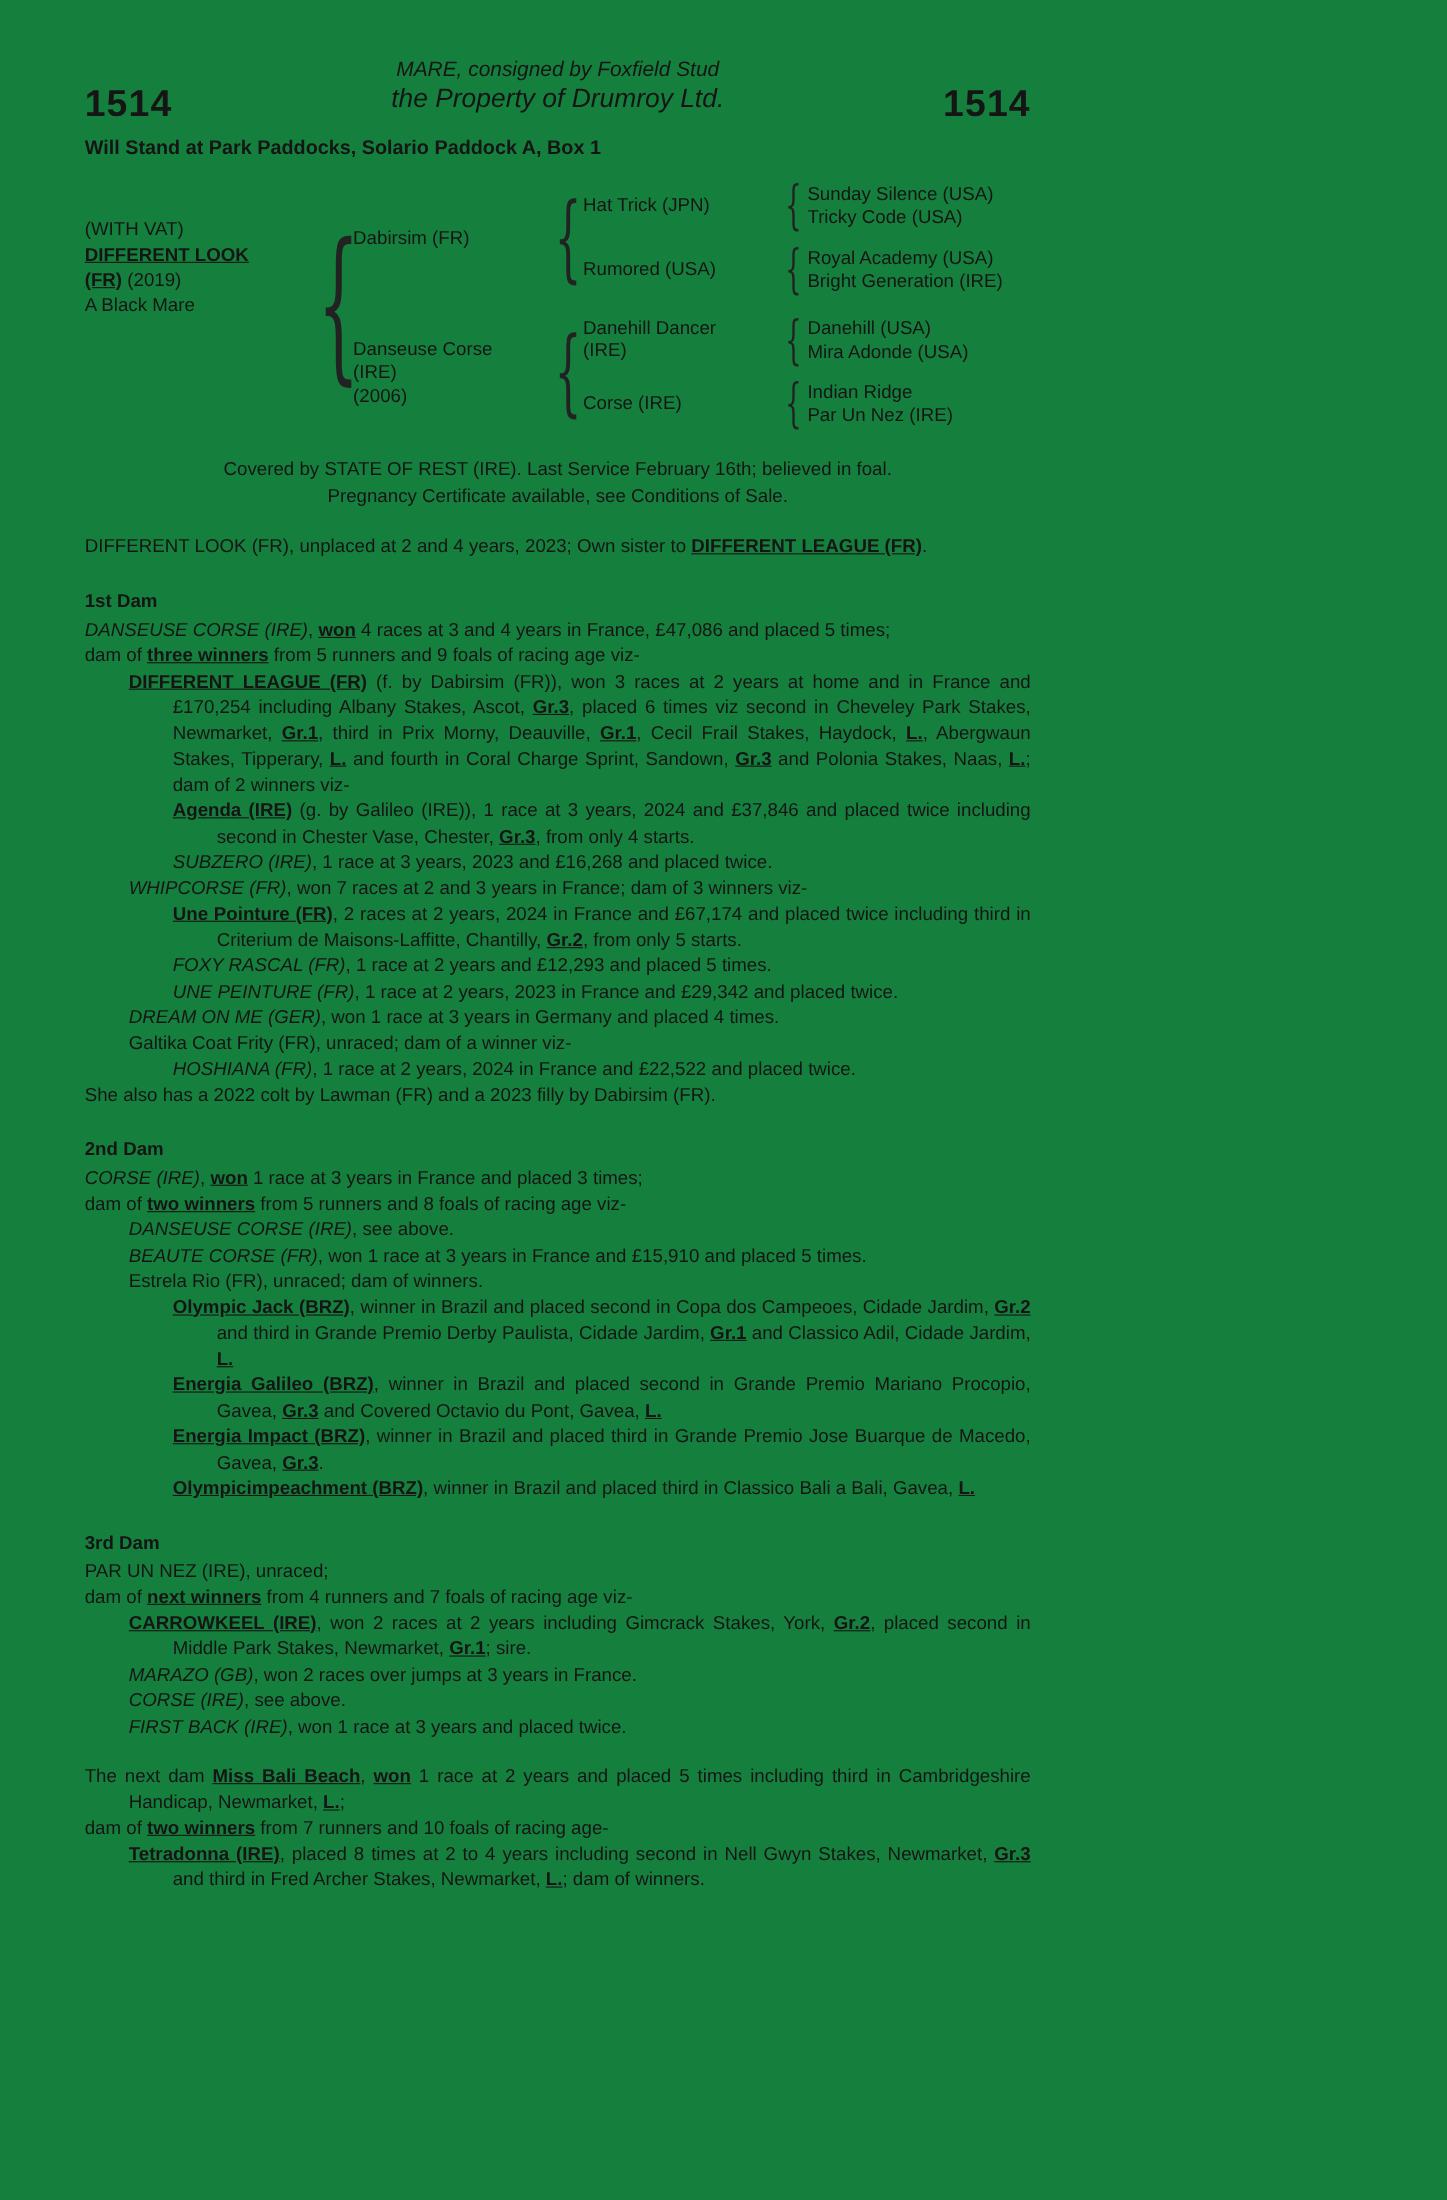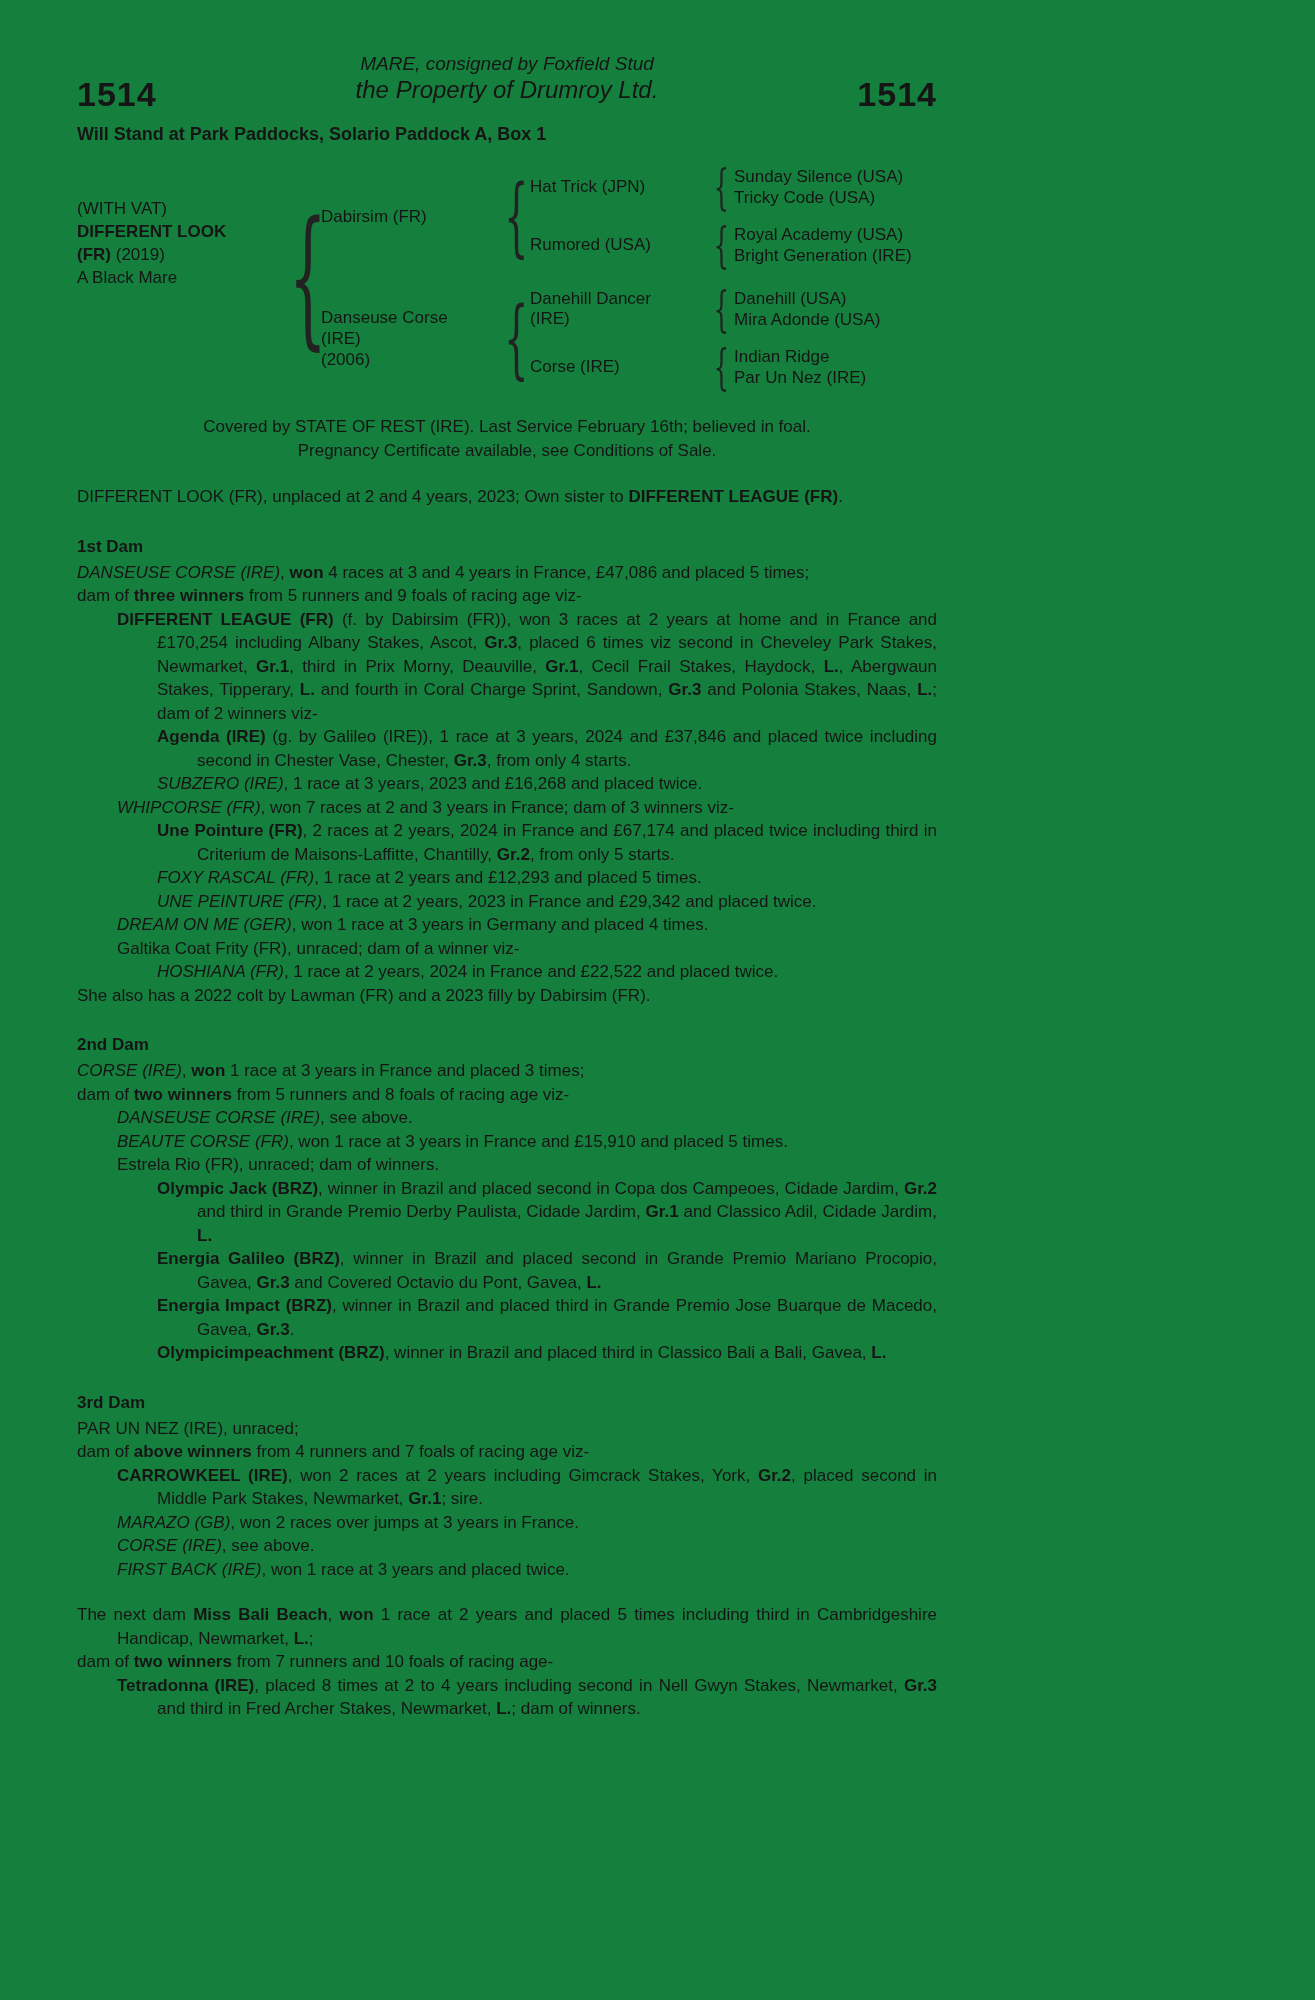--- a/index.html
+++ b/index.html
@@ -2,21 +2,21 @@
 <html><head>
 <meta charset="utf-8">
 <style>
   html,body { margin:0; padding:0; background:#e8e8e8; }
   .page {
     width:1315px; height:2000px; background:#15803d; margin:0 auto;
     box-sizing:border-box; padding:52px 378px 40px 77px;
     font-family:"Liberation Sans", sans-serif; font-size:17px; color:#151515;
     overflow:hidden;
   }
-  .b { font-weight:bold; }
+  .b { font-weight:bold;text-decoration:underline; }
   .i { font-style:italic; }
 
   
   .consignor { text-align:center; font-style:italic; font-size:19px; line-height:24px; }
   .lot-row { display:flex; justify-content:space-between; margin-top:0px; }
   .lot { font-size:34px; font-weight:bold; letter-spacing:1px; line-height:36px; }
   .property { font-style:italic; font-size:24px; }
   .stand-line { font-weight:bold; font-size:18px; margin-top:12px; }
 
   
@@ -182,21 +182,21 @@
       <p class="para ind-0"><span>dam of </span><span class="b">two winners</span><span> from 5 runners and 8 foals of racing age viz-</span></p>
       <p class="para ind-1"><span class="i">DANSEUSE CORSE (IRE)</span><span>, see above.</span></p>
       <p class="para ind-1"><span class="i">BEAUTE CORSE (FR)</span><span>, won 1 race at 3 years in France and £15,910 and placed 5 times.</span></p>
       <p class="para ind-1"><span>Estrela Rio (FR), unraced; dam of winners.</span></p>
       <p class="para ind-2"><span class="b">Olympic Jack (BRZ)</span><span>, winner in Brazil and placed second in Copa dos Campeoes, Cidade Jardim, </span><span class="b">Gr.2</span><span> and third in Grande Premio Derby Paulista, Cidade Jardim, </span><span class="b">Gr.1</span><span> and Classico Adil, Cidade Jardim, </span><span class="b">L.</span></p>
       <p class="para ind-2"><span class="b">Energia Galileo (BRZ)</span><span>, winner in Brazil and placed second in Grande Premio Mariano Procopio, Gavea, </span><span class="b">Gr.3</span><span> and Covered Octavio du Pont, Gavea, </span><span class="b">L.</span></p>
       <p class="para ind-2"><span class="b">Energia Impact (BRZ)</span><span>, winner in Brazil and placed third in Grande Premio Jose Buarque de Macedo, Gavea, </span><span class="b">Gr.3</span><span>.</span></p>
       <p class="para ind-2"><span class="b">Olympicimpeachment (BRZ)</span><span>, winner in Brazil and placed third in Classico Bali a Bali, Gavea, </span><span class="b">L.</span></p>
       <div class="dam-heading">3rd Dam</div>
       <p class="para ind-0"><span>PAR UN NEZ (IRE), unraced;</span></p>
-      <p class="para ind-0"><span>dam of </span><span class="b">above winners</span><span> from 4 runners and 7 foals of racing age viz-</span></p>
+      <p class="para ind-0"><span>dam of </span><span class="b">next winners</span><span> from 4 runners and 7 foals of racing age viz-</span></p>
       <p class="para ind-1"><span class="b">CARROWKEEL (IRE)</span><span>, won 2 races at 2 years including Gimcrack Stakes, York, </span><span class="b">Gr.2</span><span>, placed second in Middle Park Stakes, Newmarket, </span><span class="b">Gr.1</span><span>; sire.</span></p>
       <p class="para ind-1"><span class="i">MARAZO (GB)</span><span>, won 2 races over jumps at 3 years in France.</span></p>
       <p class="para ind-1"><span class="i">CORSE (IRE)</span><span>, see above.</span></p>
       <p class="para ind-1"><span class="i">FIRST BACK (IRE)</span><span>, won 1 race at 3 years and placed twice.</span></p>
       <p class="para ind-0 mt"><span>The next dam </span><span class="b">Miss Bali Beach</span><span>, </span><span class="b">won</span><span> 1 race at 2 years and placed 5 times including third in Cambridgeshire Handicap, Newmarket, </span><span class="b">L.</span><span>;</span></p>
       <p class="para ind-0"><span>dam of </span><span class="b">two winners</span><span> from 7 runners and 10 foals of racing age-</span></p>
       <p class="para ind-1"><span class="b">Tetradonna (IRE)</span><span>, placed 8 times at 2 to 4 years including second in Nell Gwyn Stakes, Newmarket, </span><span class="b">Gr.3</span><span> and third in Fred Archer Stakes, Newmarket, </span><span class="b">L.</span><span>; dam of winners.</span></p>
     </div>
 
 </div>

